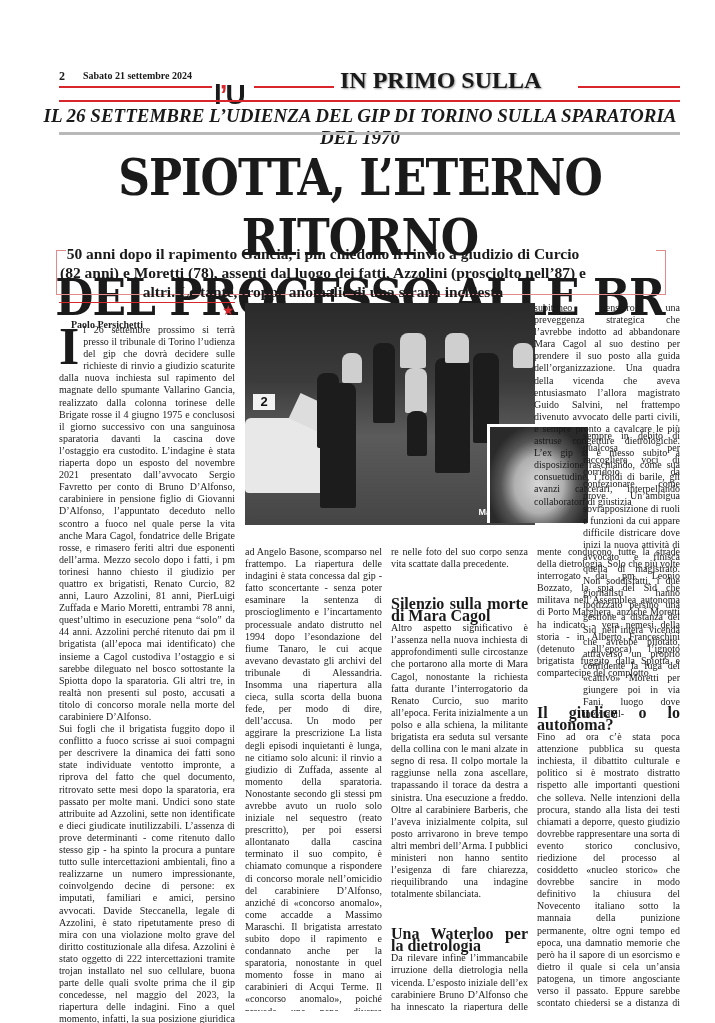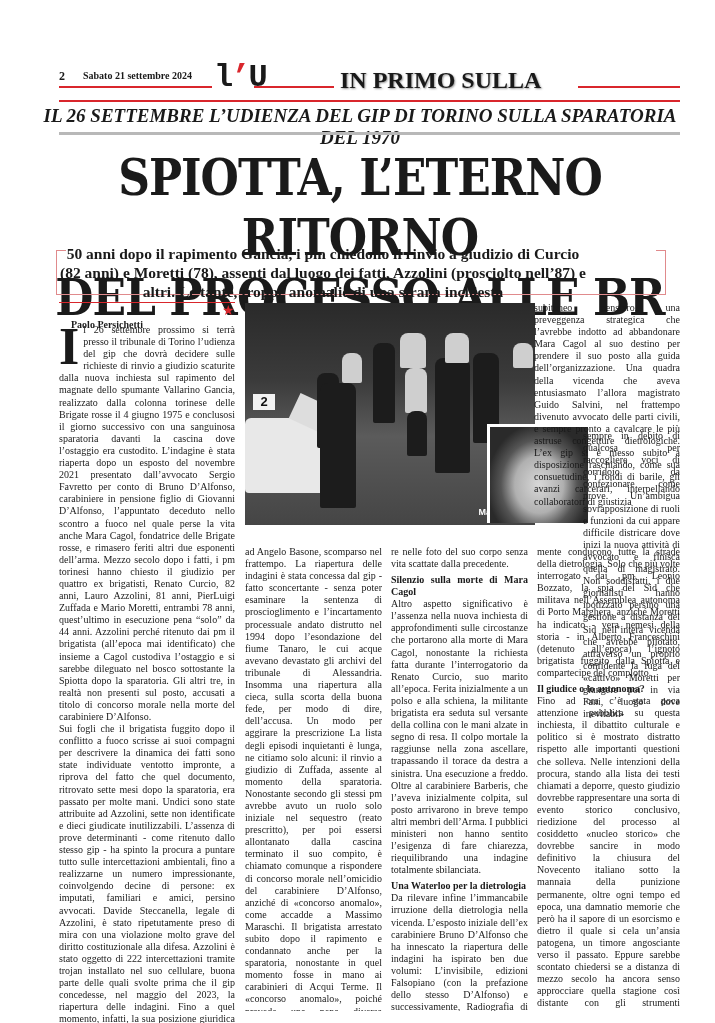--- a/index.html
+++ b/index.html
@@ -2,33 +2,33 @@
 <html><head>
 <meta charset="utf-8">
 <style>
   html,body{margin:0;padding:0;background:#fff;}
   body{width:715px;height:1023px;position:relative;overflow:hidden;font-family:"Liberation Serif","DejaVu Serif",serif;color:#1a1a1a;}
   .abs{position:absolute;}
   .redline{position:absolute;height:2px;background:#d9262c;}
   .greyline{position:absolute;height:3px;background:#b8b8b8;}
   #pageno{left:59px;top:69px;font-size:12px;font-weight:bold;}
   #date{left:83px;top:70px;font-size:10px;font-weight:bold;font-family:Liberation Serif, serif;}
-  #logo{left:214px;top:61px;font-size:32px;font-weight:bold;letter-spacing:-2px;line-height:34px;font-family:Liberation Mono, monospace;}
+  #logo{left:214px;top:78px;font-size:28px;font-weight:bold;letter-spacing:-2px;line-height:34px;font-family:Liberation Sans, sans-serif;}
   #logo .apos{color:#d9262c;}
   #section{left:340px;top:68px;font-size:24px;font-weight:bold;line-height:24px;text-shadow:1px 1px 2px #999;}
   #kicker{left:40px;top:105px;width:640px;text-align:center;font-size:19px;font-style:italic;font-weight:bold;}
   #headline{left:40px;top:148px;width:640px;text-align:center;font-family:"DejaVu Serif",serif;font-weight:bold;font-size:44px;line-height:52px;letter-spacing:-1px;transform:scaleY(1.15);transform-origin:top center;}
   #standfirst{left:56px;top:244px;width:534px;text-align:center;font-size:15.5px;font-weight:bold;line-height:19px;}
   .sfbox{position:absolute;left:56px;top:250px;width:608px;height:44px;border:1px solid #e08a8c;border-top:none;}
   .sfbox:before,.sfbox:after{content:"";position:absolute;top:0;width:10px;height:1px;background:#e08a8c;}
   .sfbox:before{left:-1px;}
   .sfbox:after{right:-1px;}
   .col{position:absolute;font-size:10px;line-height:12.1px;text-align:justify;hyphens:auto;}
   .col p{margin:0;}
-  .col h4{margin:4px 0 0 0;font-size:10px;font-weight:bold;line-height:12px;}
+  .col h4{margin:28px 0 0 0;font-size:16px;font-weight:bold;line-height:12px;}
   #byline-rule{left:59px;top:302px;width:176px;height:1px;background:#d9262c;position:absolute;}
   #byline{left:71px;top:307px;font-size:10px;font-weight:bold;margin-top:12px;}
   #star{left:222px;top:302px;color:#d9262c;font-size:14px;}
   .dropcap{float:left;font-size:52px;line-height:42px;margin:2px 4px 0 0;font-weight:bold;}
   #photo{left:245px;top:303px;width:290px;height:222px;background:linear-gradient(180deg,#2a2a2a 0%,#3b3b3b 35%,#5b5b5b 60%,#454545 100%);overflow:hidden;}
   #photo .car{position:absolute;left:0;top:115px;width:80px;height:75px;background:#e8e8e8;border-radius:6px 10px 4px 4px;}
   #photo .trunk{position:absolute;left:48px;top:96px;width:35px;height:28px;background:#ddd;transform:rotate(25deg);}
   #photo .num{position:absolute;left:8px;top:91px;width:22px;height:16px;background:#f2f2f2;color:#111;font:bold 13px "Liberation Sans",sans-serif;text-align:center;}
   #photo .fig{position:absolute;background:#1c1c1c;border-radius:8px 8px 2px 2px;}
   #photo .lightfig{position:absolute;background:#cfcfcf;border-radius:8px 8px 2px 2px;}

